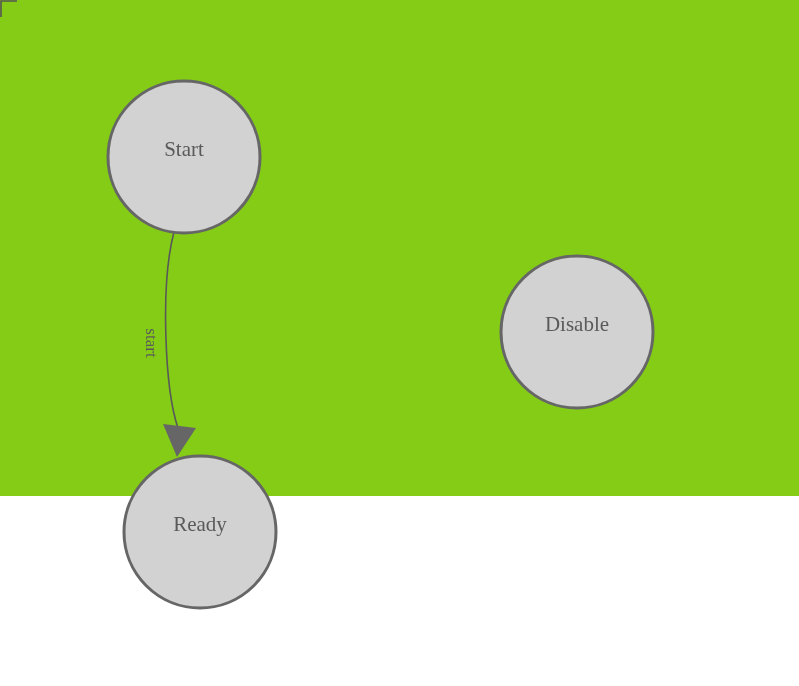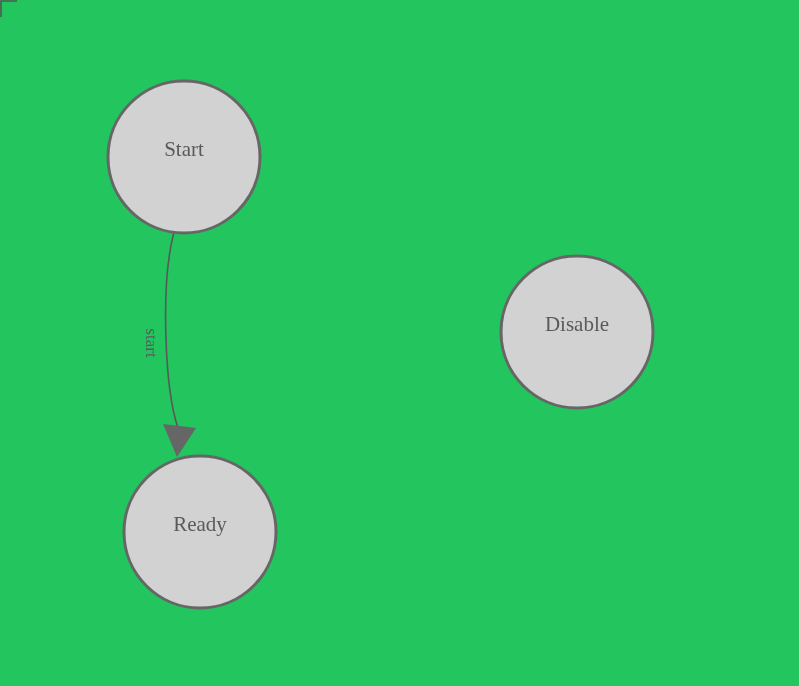--- a/index.html
+++ b/index.html
@@ -10,22 +10,22 @@
   }
   body {
     width: 799px;
     height: 686px;
     overflow: hidden;
     font-family: "Liberation Serif", serif;
   }
   #canvas {
     position: relative;
     width: 799px;
-    height: 686px;
-    background: #22c55e;
+    height: 496px;
+    background: #84cc16;
   }
   #diagram-svg {
     position: absolute;
     left: 0;
     top: 0;
     width: 799px;
     height: 686px;
     display: block;
   }
   .node-circle {

